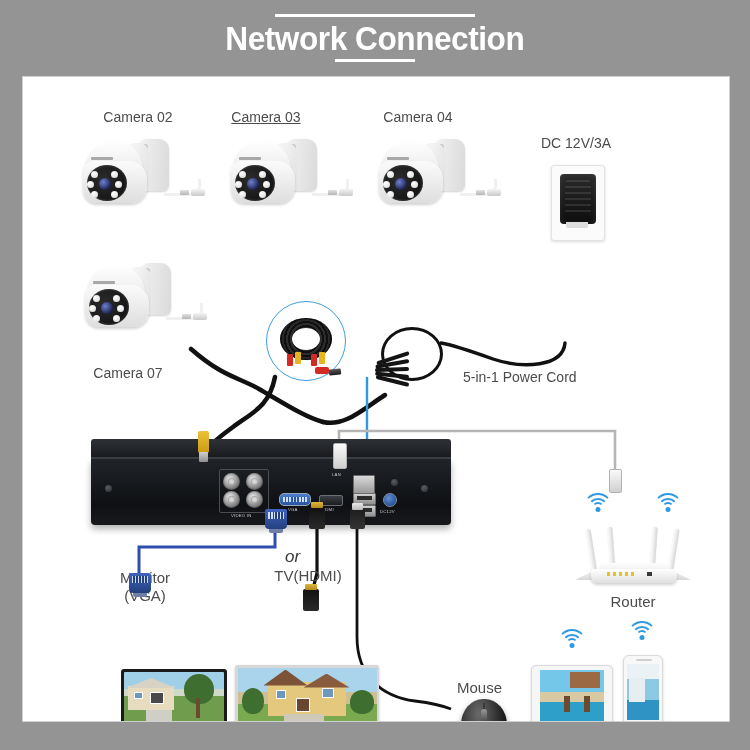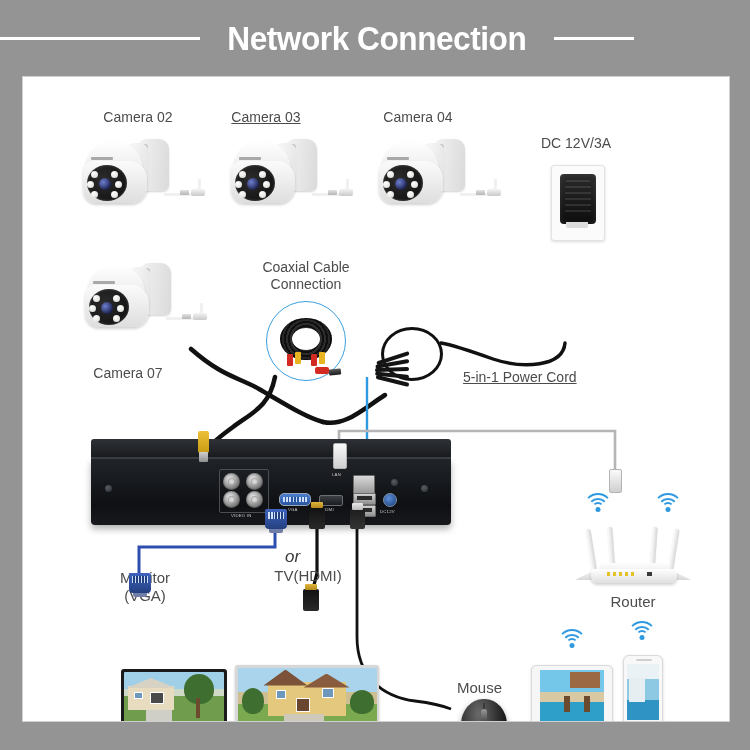--- a/index.html
+++ b/index.html
@@ -7,21 +7,21 @@
     width:750px;height:750px;
     background:#949494;
     font-family:"Liberation Sans", sans-serif;
     overflow:hidden;
   }
   #root{position:relative;width:750px;height:750px;}
 
   
   .header{
     position:absolute;left:0;top:14px;width:750px;height:48px;
-    display:flex;align-items:center;justify-content:flex-start;gap:12px;
+    display:flex;align-items:center;justify-content:flex-end;gap:4px;flex-direction:column;
   }
   .hline{height:3px;background:#ffffff;}
   .hline.left{width:200px;}
   .hline.right{width:80px;}
   .title{
     color:#ffffff;font-weight:bold;font-size:34px;letter-spacing:-0.5px;
     padding:0 4px;white-space:nowrap;line-height:1;
     transform:scaleX(0.93);transform-origin:center;
   }
 
@@ -505,22 +505,20 @@
       <div class="led l4"></div>
       <div class="led l5"></div>
       <div class="led l6"></div>
       <div class="lens"></div>
       <div class="pig"></div>
       <div class="plug"></div>
       <div class="plug2"></div>
     </div>
     <div class="lbl c" style="left:50px;top:288px;width:110px;">Camera 07</div>
 
-    <div class="lbl c" style="left:208px;top:182px;width:150px;">Coaxial Cable
-Connection</div>
     <div class="coax-circle" style="left:243px;top:224px;">
       <div class="coil"></div>
       <div class="bnc red" style="left:20px;top:52px;"></div>
       <div class="bnc yel" style="left:28px;top:50px;"></div>
       <div class="bnc red" style="left:44px;top:52px;"></div>
       <div class="bnc yel" style="left:52px;top:50px;"></div>
     </div>
 
     <div class="lbl c" style="left:498px;top:58px;width:110px;">DC 12V/3A</div>
     <div class="wallplate" style="left:528px;top:88px;">
@@ -531,21 +529,21 @@
     <div class="split-loop" style="left:358px;top:250px;"></div>
     <div class="split-fan" style="left:316px;top:268px;">
       <i style="width:34px;top:6px;transform:rotate(-18deg);"></i>
       <i style="width:34px;top:14px;transform:rotate(-10deg);"></i>
       <i style="width:34px;top:22px;transform:rotate(-2deg);"></i>
       <i style="width:34px;top:30px;transform:rotate(6deg);"></i>
       <i style="width:34px;top:38px;transform:rotate(14deg);"></i>
     </div>
     <div class="dc-tip" style="left:306px;top:292px;transform:rotate(-6deg);"></div>
     <div class="bnc red" style="left:292px;top:290px;width:14px;height:7px;border-radius:2px;"></div>
-    <div class="lbl" style="left:440px;top:292px;text-decoration:underline;">5-in-1 Power Cord</div>
+    <div class="lbl" style="left:440px;top:292px;">5-in-1 Power Cord</div>
 
     <div class="dvr">
       <div class="top"></div>
       <div class="edge"></div>
       <div class="front"></div>
 
       <div class="screw" style="left:14px;top:46px;"></div>
       <div class="screw" style="left:330px;top:46px;"></div>
       <div class="screw" style="left:300px;top:40px;"></div>
 

